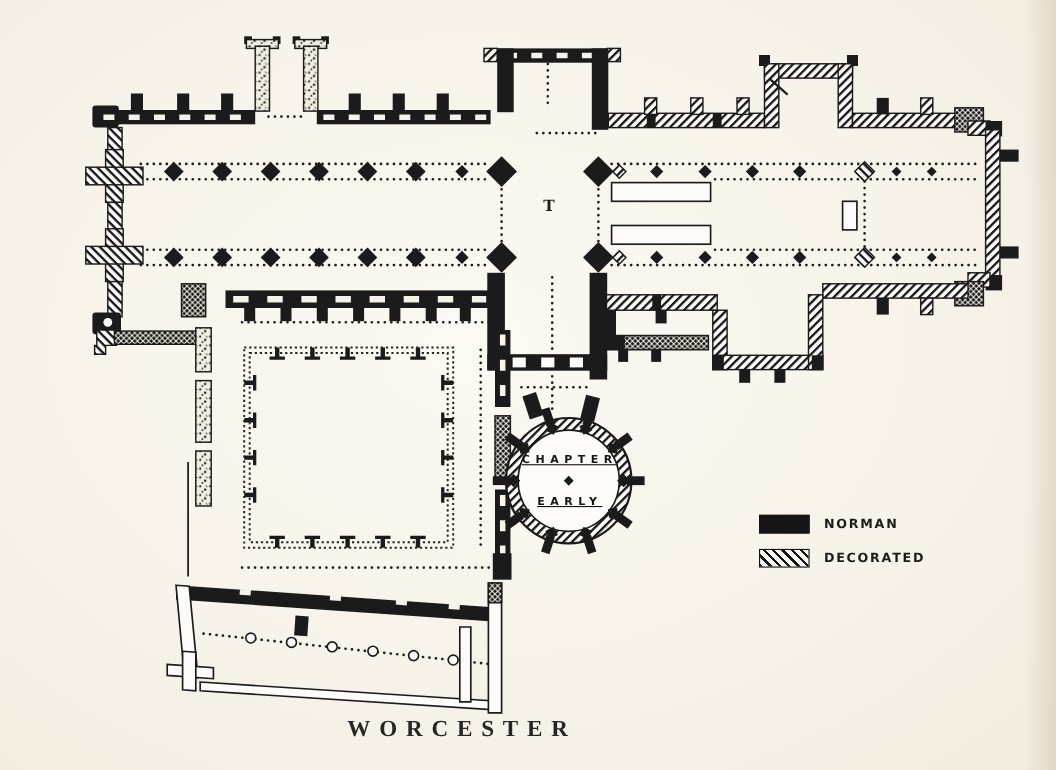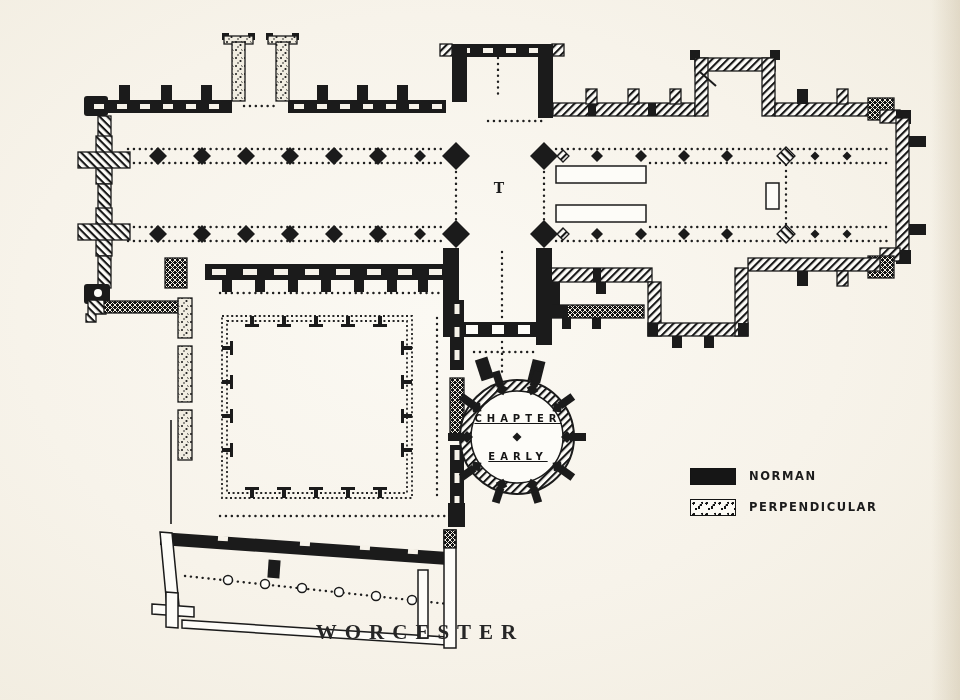--- a/index.html
+++ b/index.html
@@ -34,21 +34,21 @@
   .sw-diagL{background:repeating-linear-gradient(45deg, #141414 0 2px, #fcfaf4 2px 6px);}
   .sw-speckle{background-color:#fcfaf4;
      background-image:radial-gradient(circle at 20% 30%, #141414 1.2px, transparent 1.4px),
        radial-gradient(circle at 62% 68%, #141414 1.2px, transparent 1.4px),
        radial-gradient(circle at 86% 24%, #141414 1px, transparent 1.2px),
        radial-gradient(circle at 40% 82%, #141414 1px, transparent 1.2px),
        radial-gradient(circle at 74% 46%, #141414 1.1px, transparent 1.3px);
      background-size:13px 11px;}
   .legend-label{margin-left:13px;font-size:11.5px;font-weight:600;letter-spacing:1.6px;
      color:#1c1c1c;white-space:nowrap;}
-  .title{position:absolute;left:0;top:620px;width:840px;text-align:center;
+  .title{position:absolute;left:0;top:650px;width:840px;text-align:center;
      font-family:"Liberation Serif", serif;font-size:21px;font-weight:600;
      letter-spacing:8px;color:#262626;}
 </style>
 </head>
 <body>
 
 <div class="page">
 
 <svg width="960" height="700" viewBox="0 0 960 700">
   <defs>
@@ -373,21 +373,21 @@
 <div class="overlay tower-label">T</div>
 <div class="ch-line ch-line1">CHAPTER</div>
 <div class="ch-line ch-line2">EARLY</div>
 
 <div class="legend">
   <div class="legend-row">
     <span class="sw sw-solid"></span>
     <span class="legend-label">NORMAN</span>
   </div>
   <div class="legend-row">
-    <span class="sw sw-speckle"></span>
-    <span class="legend-label">PERPENDICULAR</span>
+    <span class="sw sw-diagL"></span>
+    <span class="legend-label">DECORATED</span>
   </div>
 </div>
 
 <div class="title">WORCESTER</div>
 
 <div class="scan-edge"></div>
 </div>
 
 </body></html>

